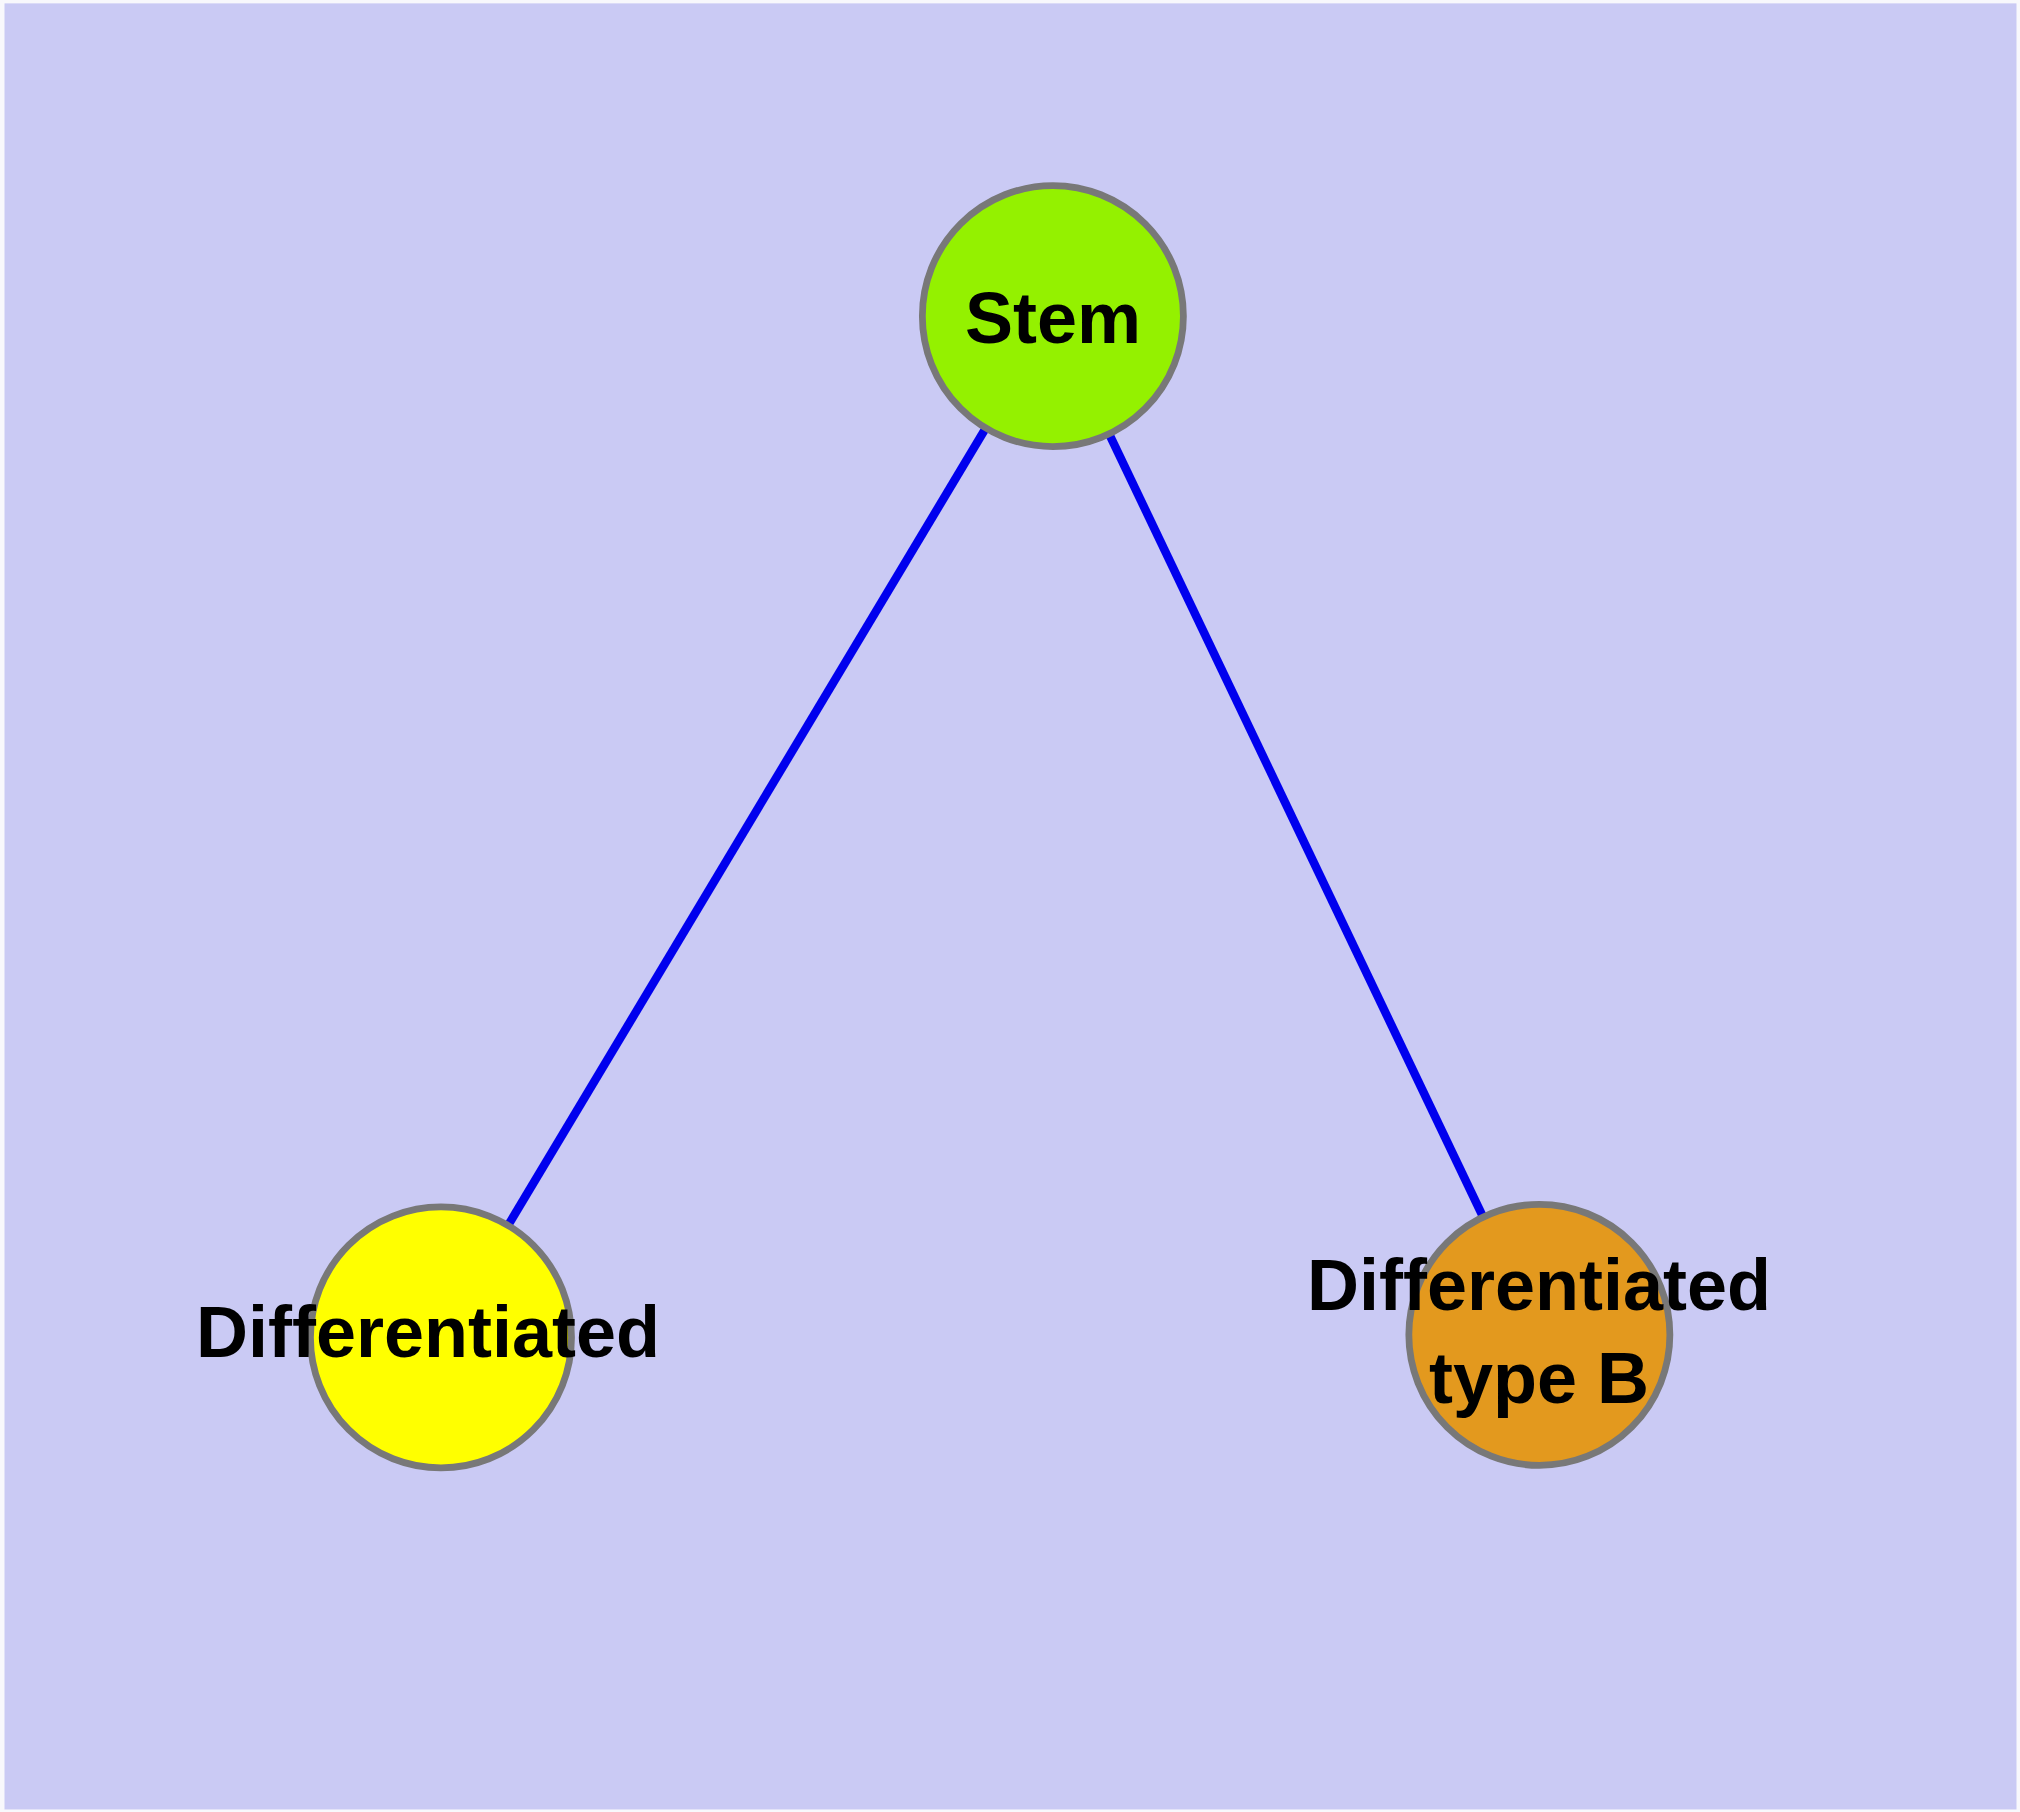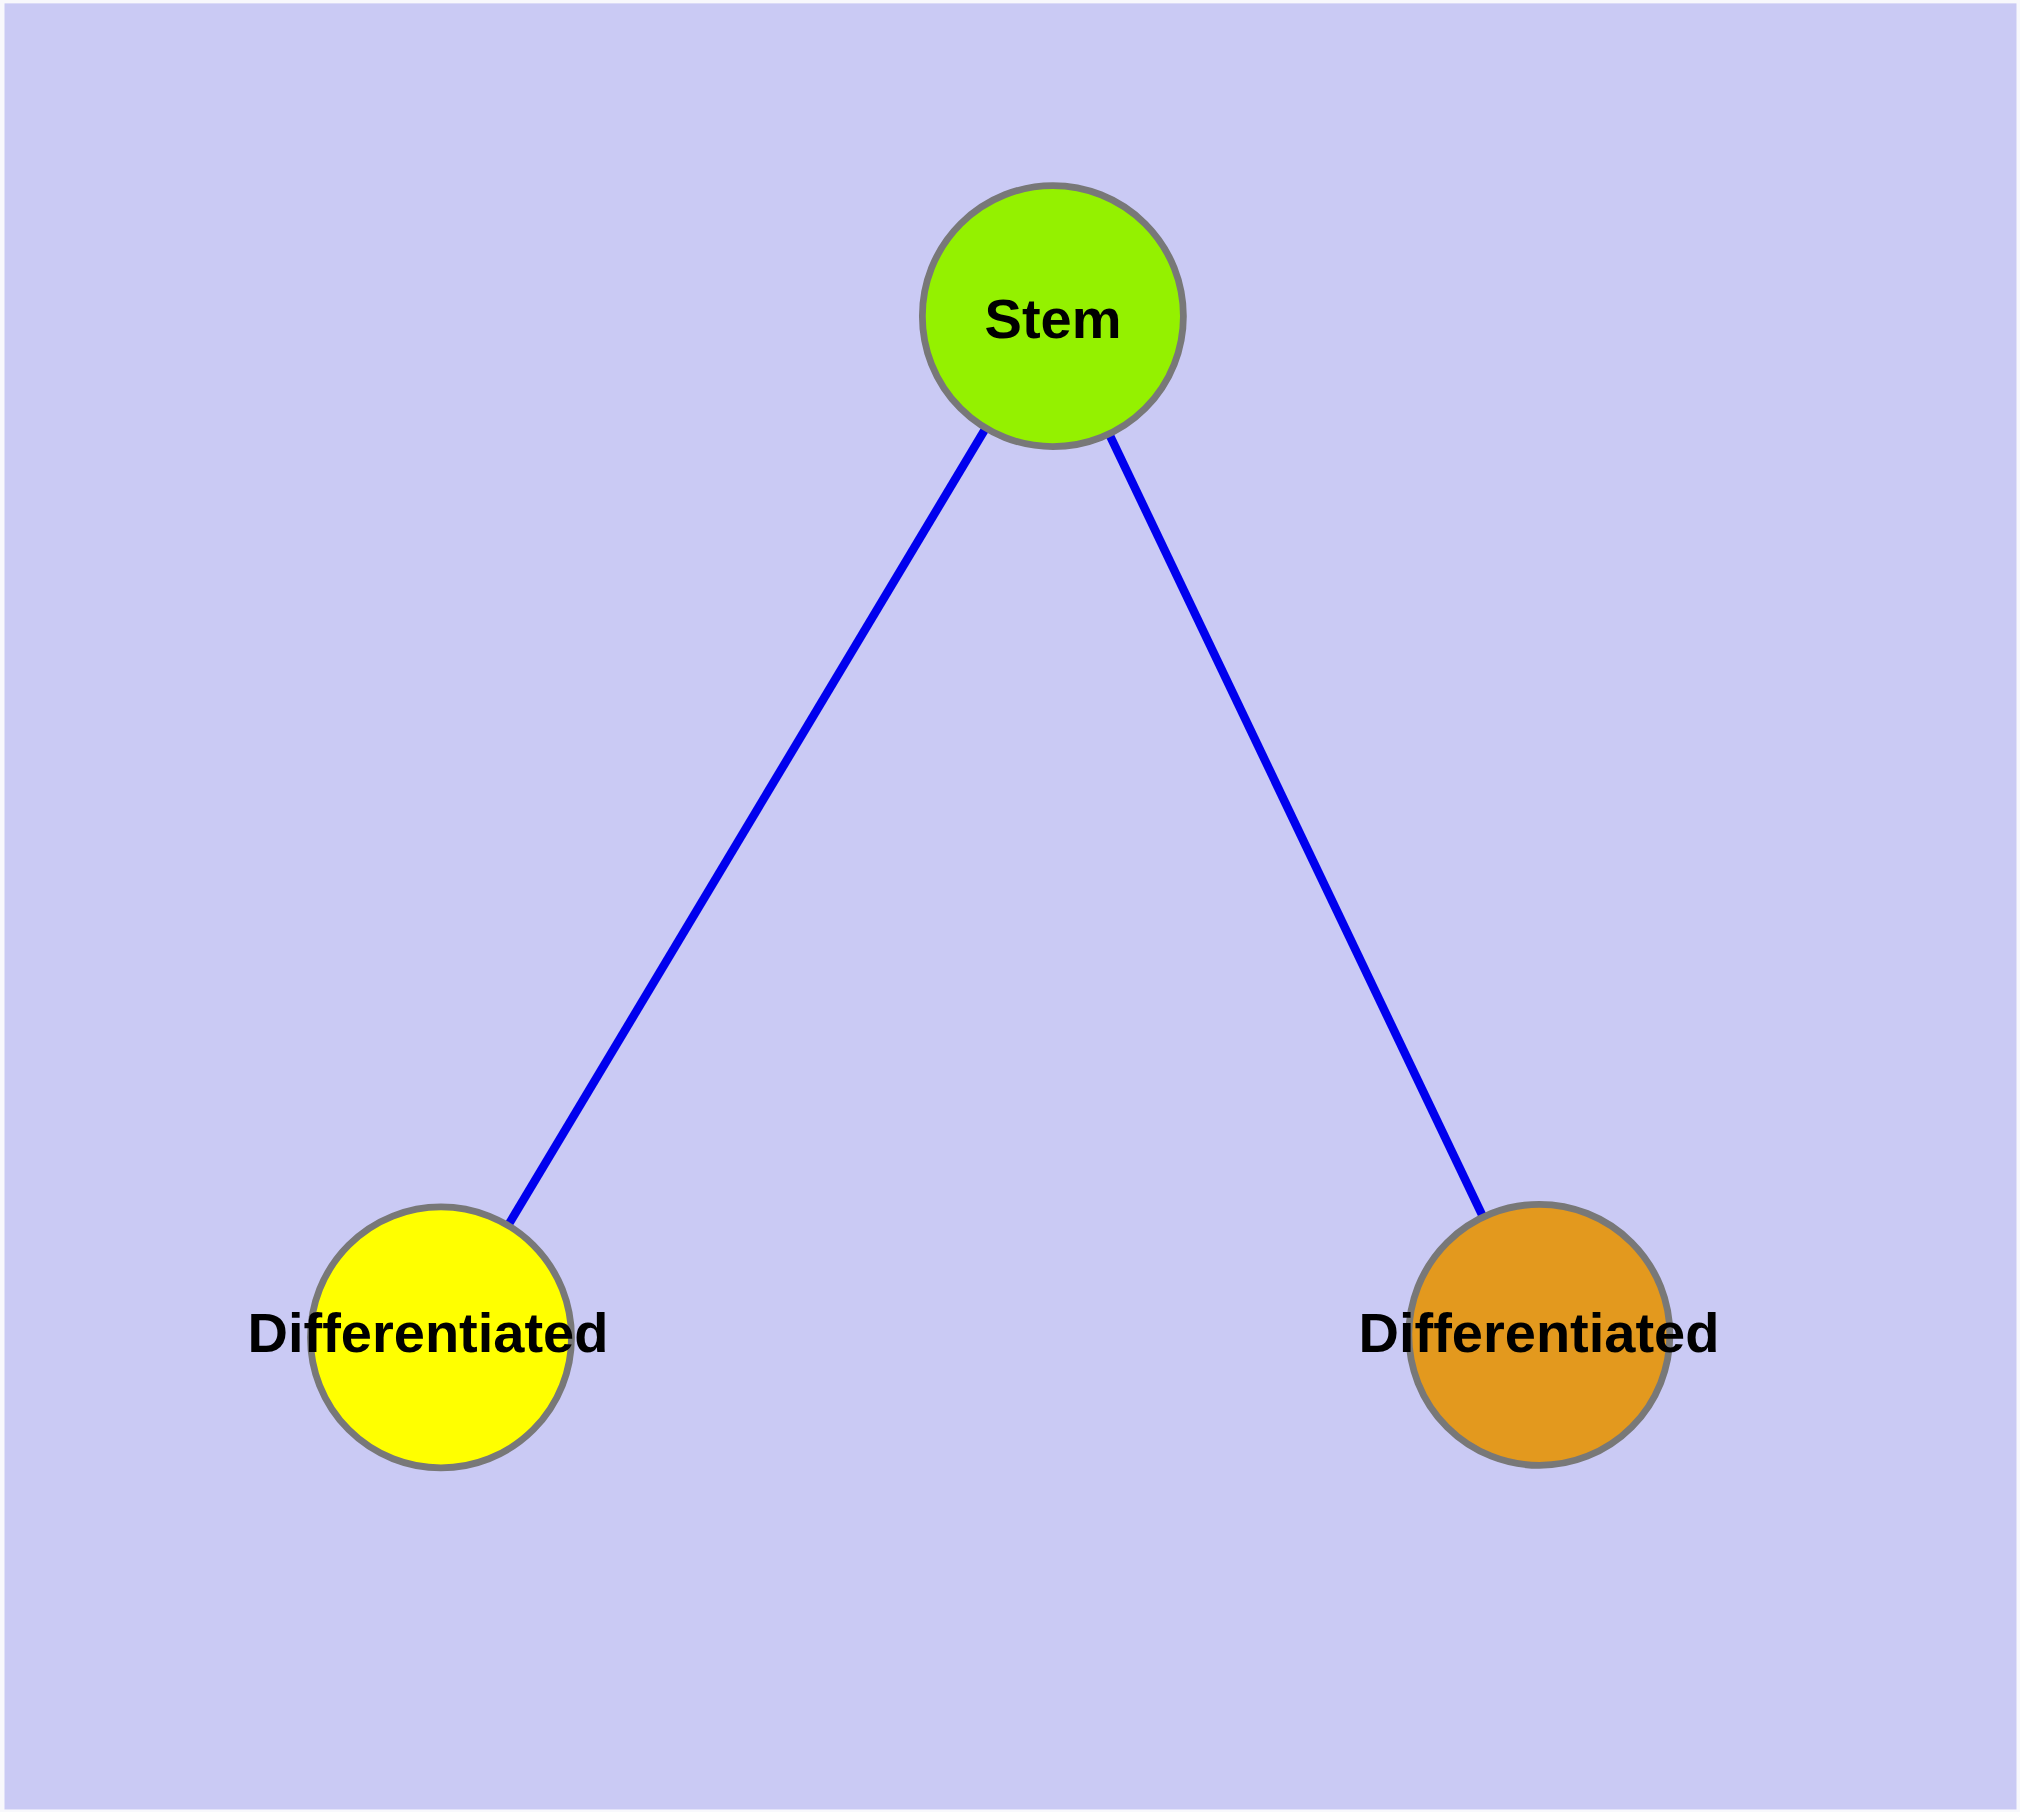--- a/index.html
+++ b/index.html
@@ -24,21 +24,21 @@
     width: 100%;
     height: 100%;
     display: block;
   }
   .node-label {
     position: absolute;
     transform: translate(-50%, -50%);
     text-align: center;
     white-space: nowrap;
     font-weight: bold;
-    font-size: 56px;
+    font-size: 72px;
     line-height: 93px;
     letter-spacing: 0px;
   }
   .node-label span {
     display: block;
   }
 </style>
 </head>
 <body>
 
@@ -62,16 +62,17 @@
   <div class="node-label" style="left: 1053px; top: 318px; color: rgb(0, 0, 0);">
     <span>Stem</span>
   </div>
 
   <div class="node-label" style="left: 428px; top: 1332px; color: rgb(0, 0, 0);">
     <span>Differentiated</span>
   </div>
 
   <div class="node-label" style="left: 1539px; top: 1332px; color: rgb(0, 0, 0);">
     <span>Differentiated</span>
+    <span>type B</span>
   </div>
 
 </div>
 
 
 </body></html>

